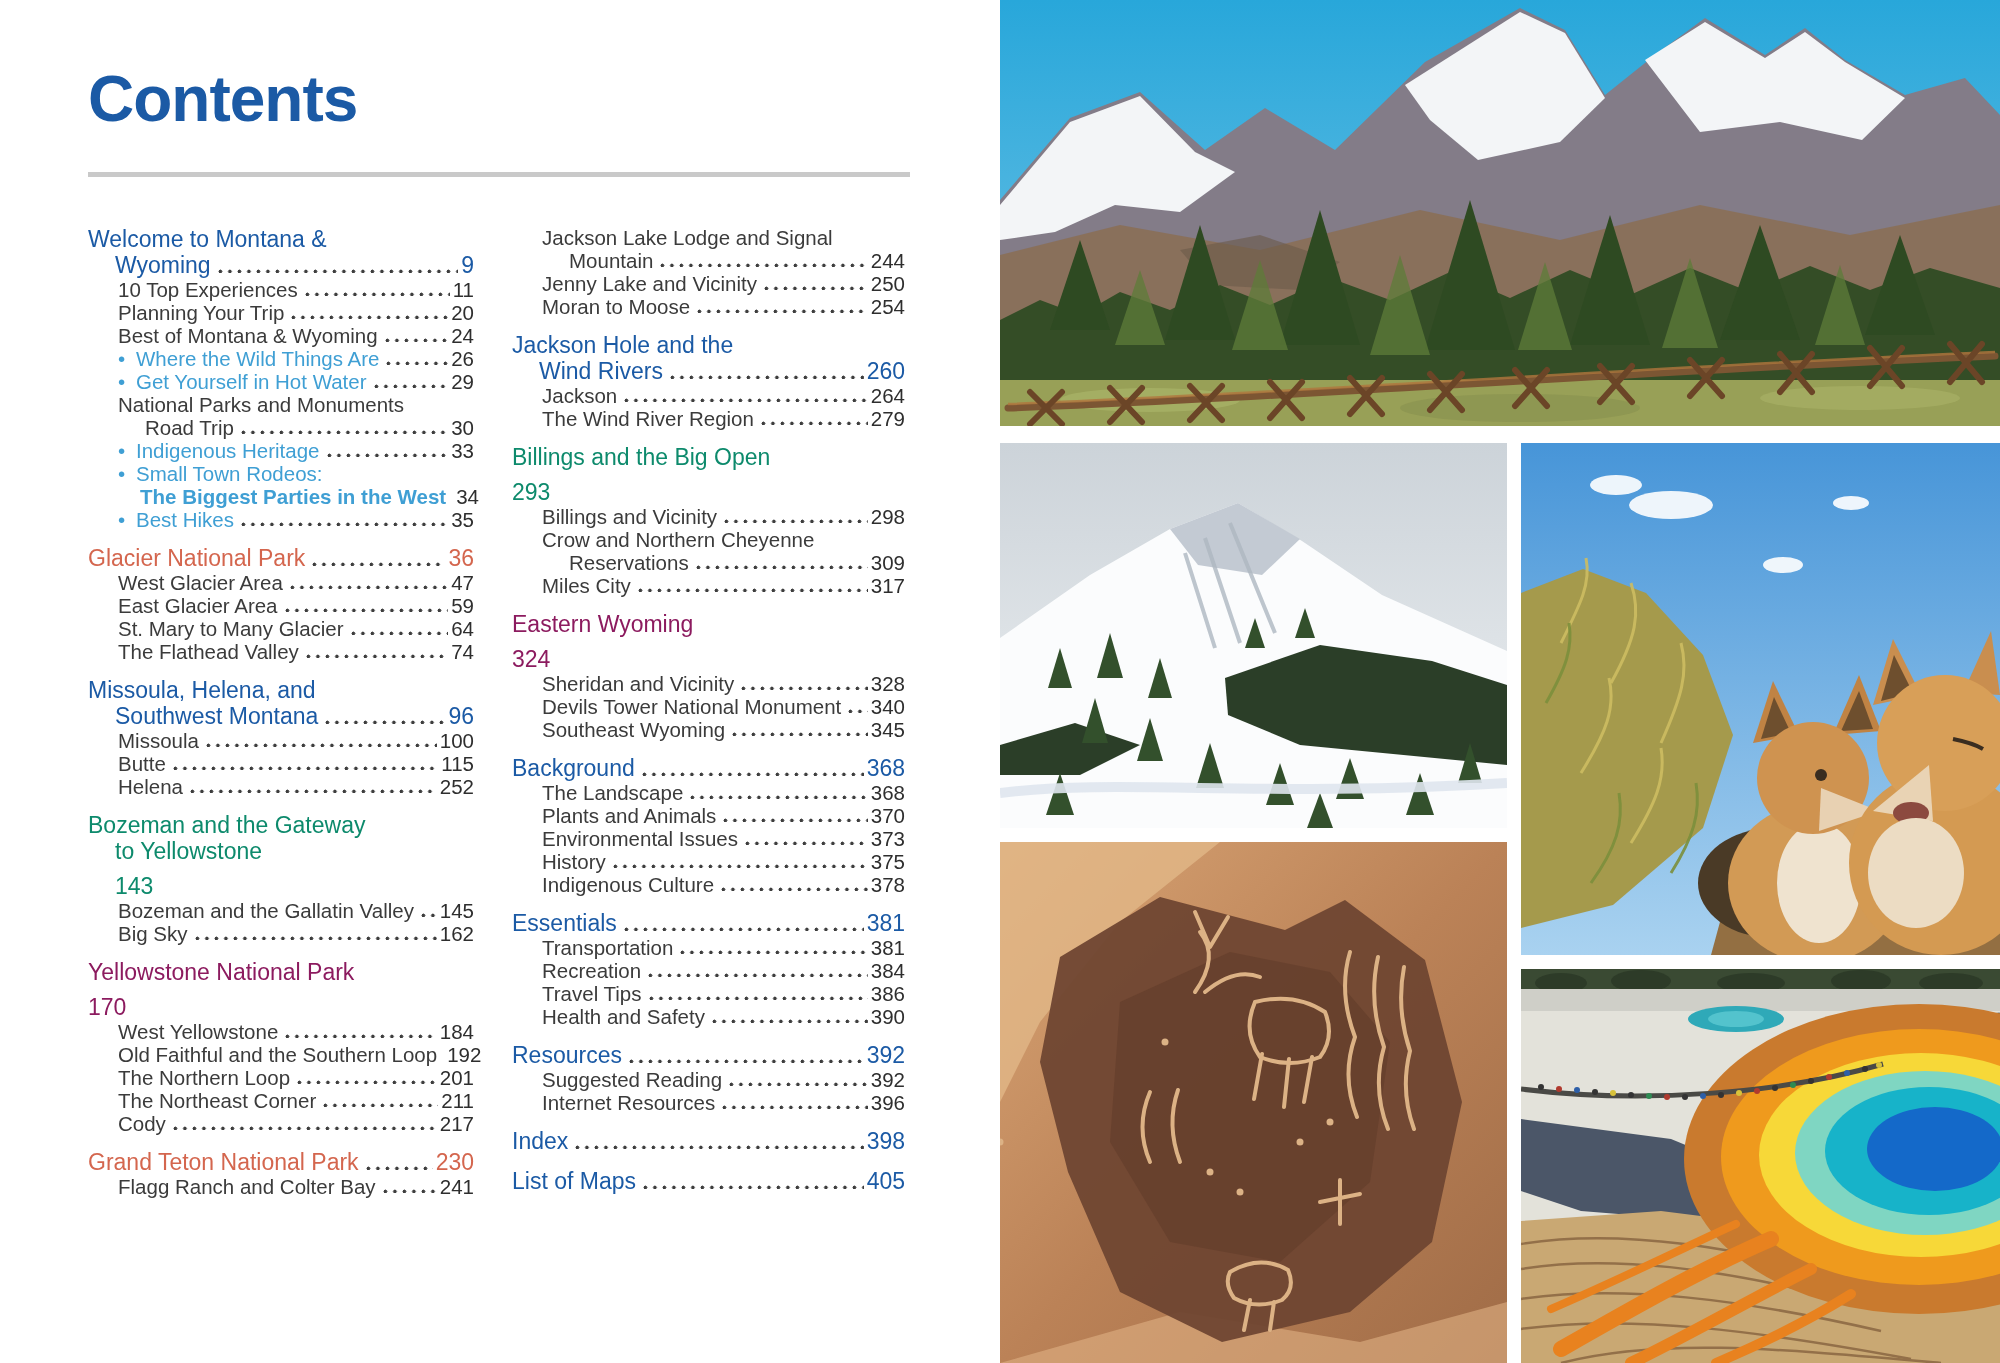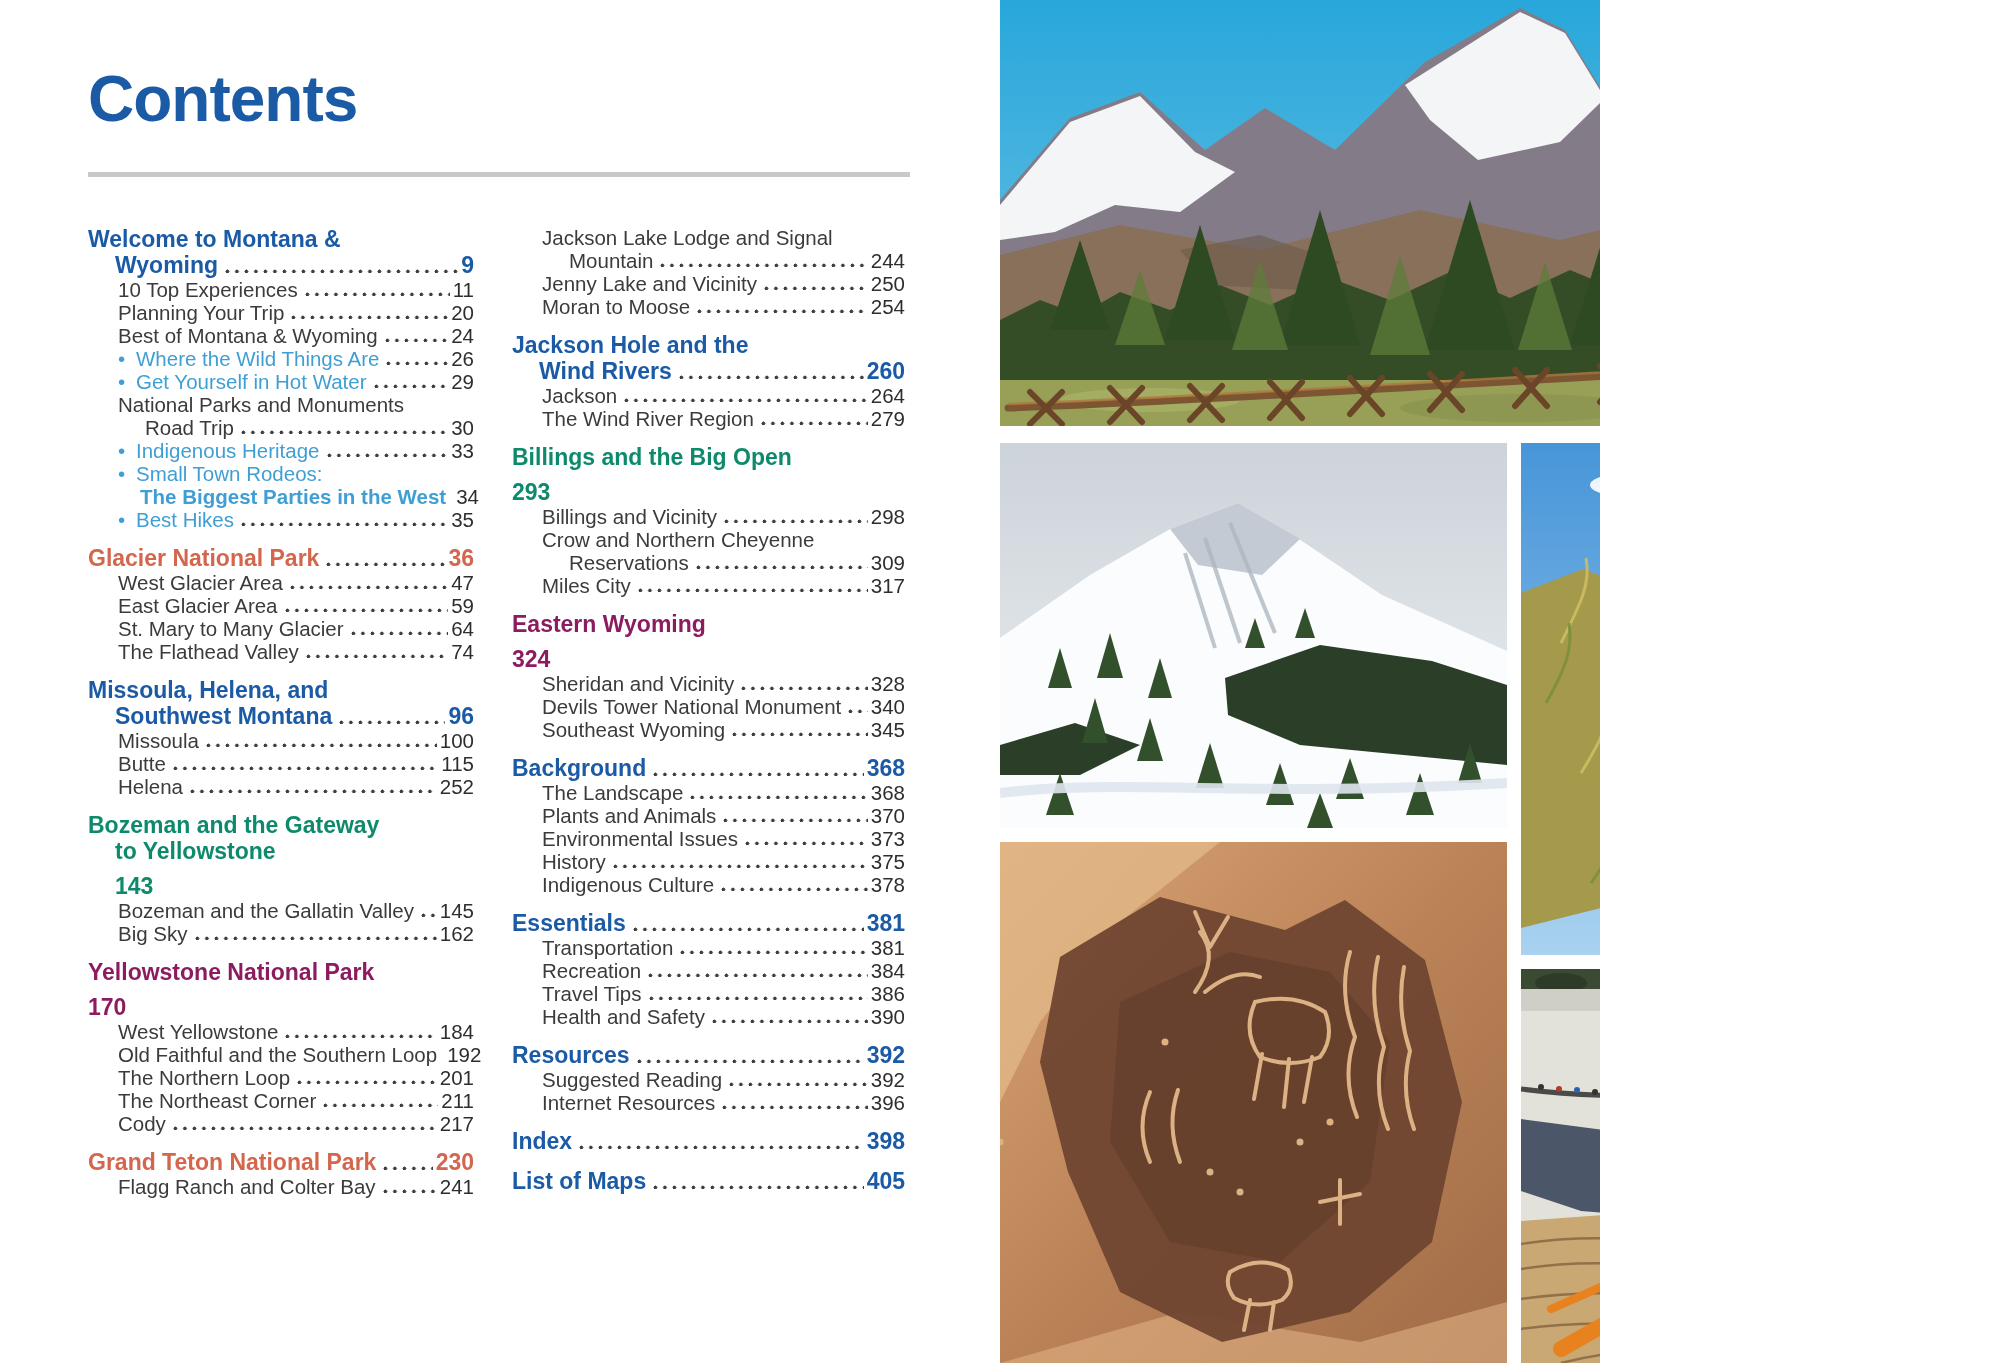--- a/index.html
+++ b/index.html
@@ -1,31 +1,31 @@
 <!DOCTYPE html>
 <html><head>
 <meta charset="utf-8">
 <style>
   html,body{margin:0;padding:0;background:#ffffff;}
-  .page{position:relative;width:1600px;height:1363px;background:#ffffff;overflow:hidden;
+  .page{position:relative;width:2000px;height:1363px;background:#ffffff;overflow:hidden;
         font-family:"Liberation Sans", sans-serif;}
   .page-title{position:absolute;left:88px;top:62px;font-size:64px;font-weight:700;
               color:#1b5aa5;letter-spacing:-1px;}
   .title-rule{position:absolute;left:88px;top:172px;width:822px;height:5px;background:#c9c9c9;}
 
   .toc-col{position:absolute;top:226px;}
   .col1{left:88px;width:386px;}
   .col2{left:512px;width:393px;}
 
   .row{display:flex;align-items:baseline;line-height:23px;}
   .row .lbl{white-space:nowrap;}
   .sub{font-size:20.5px;color:#3b3b3b;padding-left:30px;}
   .sub .num{color:#2e2e2e;}
   .chapter{font-size:23px;font-weight:700;line-height:26px;}
-  .chapter .lbl,.chapter .num{font-weight:700;text-align:center;}
+  .chapter .lbl,.chapter .num{font-weight:400;text-align:center;}
   .ind1{padding-left:27px;}
   .ind2{padding-left:57px !important;justify-content:center;}
   .c-blue{color:#1b5aa5;}
   .c-lblue{color:#3f9fd4;font-weight:bold;}
   .c-orange{color:#d4664e;}
   .c-teal{color:#0d8a6c;flex-direction:column;}
   .c-purple{color:#8c1b5f;flex-direction:column;}
   .blt{color:#3f9fd4;width:18px;flex:0 0 18px;font-size:20.5px;}
   .bullet .lbl{color:#3f9fd4;}
   .dots{flex:1 1 auto;align-self:flex-end;height:5px;margin:0 3px 4px 7px;

